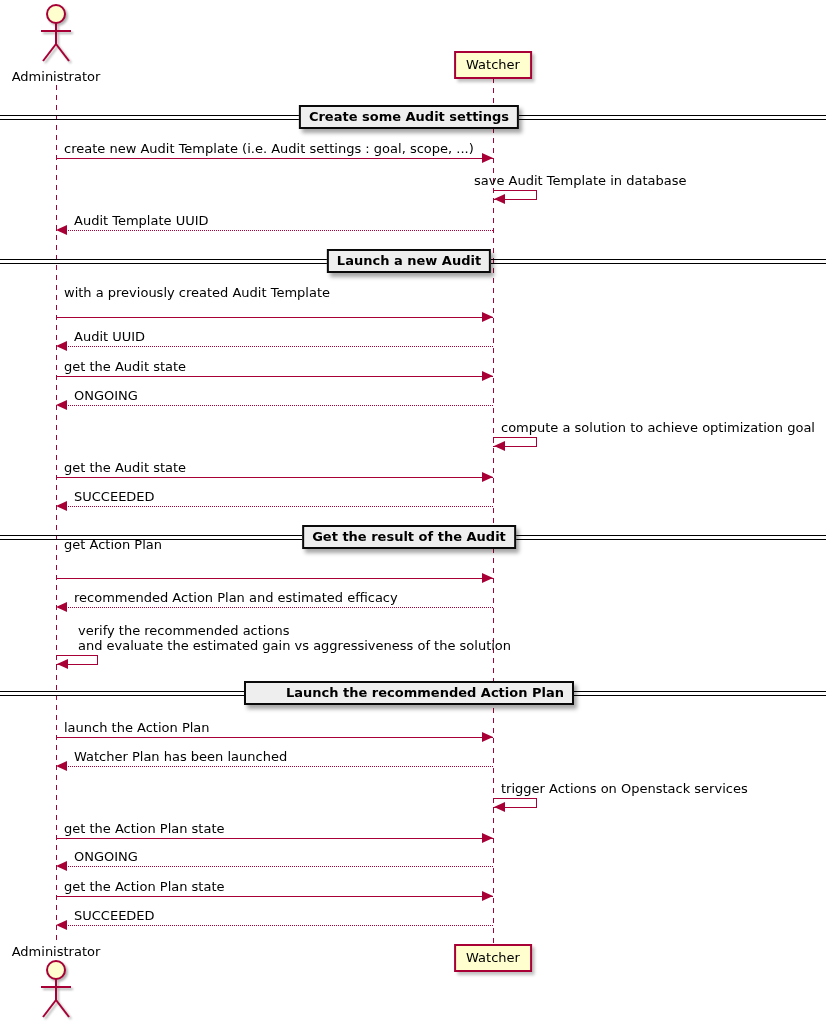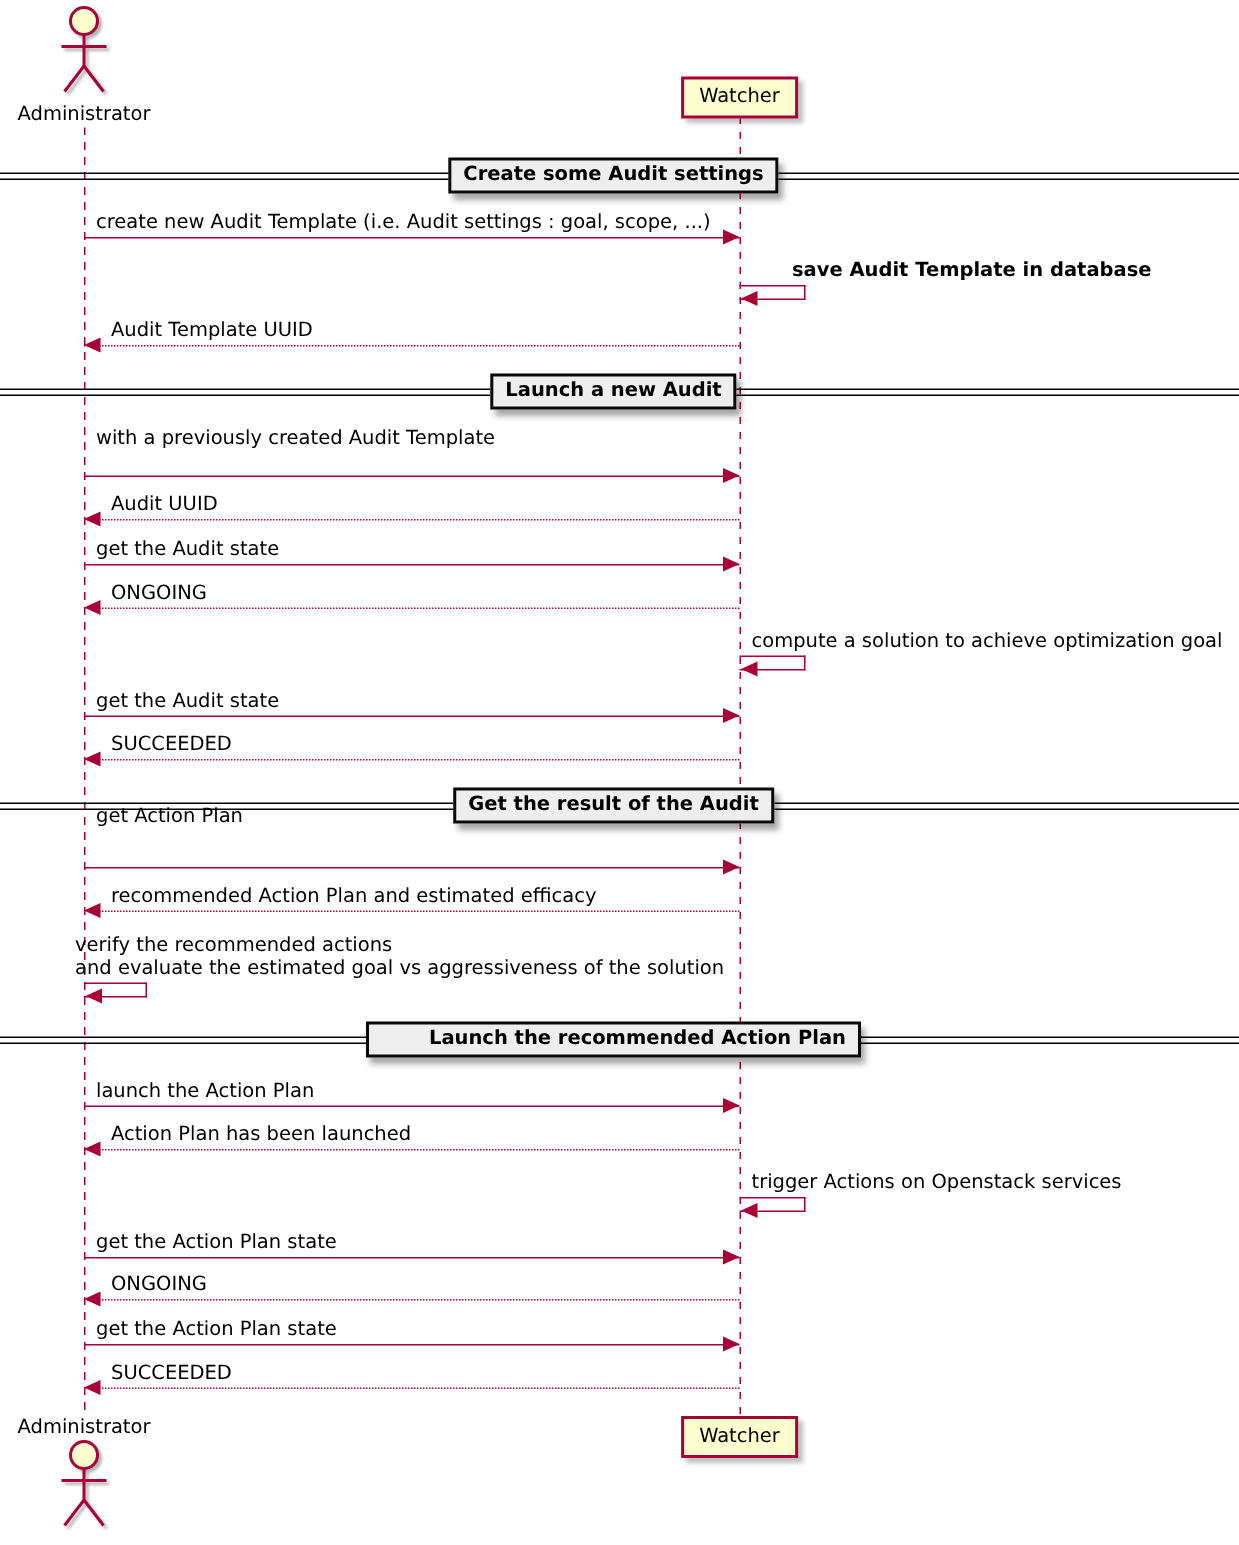--- a/index.html
+++ b/index.html
@@ -65,21 +65,21 @@
   <div id="events-layer">
       <div class="divider-rule" style="top: 115px;"></div>
       <div class="divider-box" style="left: 409px; top: 105px;"><span>Create some Audit settings</span></div>
       <div class="msg-line" style="left: 56px; top: 158px; width: 437px;"></div>
       <div class="arrow right" style="left: 482px; top: 153px;"></div>
       <div class="msg-label" style="left: 64px; top: 141px;">
         <div>create new Audit Template (i.e. Audit settings : goal, scope, ...)</div>
       </div>
       <div class="self-loop" style="left: 493px; top: 190px; width: 44px;"></div>
       <div class="arrow left" style="left: 494px; top: 194px;"></div>
-      <div class="msg-label" style="left: 528px; top: 173px; font-weight: bold;">
+      <div class="msg-label" style="left: 474px; top: 173px;">
         <div>save Audit Template in database</div>
       </div>
       <div class="msg-line dotted" style="left: 56px; top: 230px; width: 437px;"></div>
       <div class="arrow left" style="left: 56px; top: 225px;"></div>
       <div class="msg-label" style="left: 74px; top: 213px;">
         <div>Audit Template UUID</div>
       </div>
       <div class="divider-rule" style="top: 259px;"></div>
       <div class="divider-box" style="left: 409px; top: 249px;"><span>Launch a new Audit</span></div>
       <div class="msg-line" style="left: 56px; top: 317px; width: 437px;"></div>
@@ -124,35 +124,35 @@
       <div class="msg-label" style="left: 64px; top: 537px;">
         <div>get Action Plan</div>
       </div>
       <div class="msg-line dotted" style="left: 56px; top: 607px; width: 437px;"></div>
       <div class="arrow left" style="left: 56px; top: 602px;"></div>
       <div class="msg-label" style="left: 74px; top: 590px;">
         <div>recommended Action Plan and estimated efficacy</div>
       </div>
       <div class="self-loop" style="left: 56px; top: 655px; width: 42px;"></div>
       <div class="arrow left" style="left: 57px; top: 659px;"></div>
-      <div class="msg-label" style="left: 50px; top: 623px;">
+      <div class="msg-label" style="left: 78px; top: 623px;">
         <div>verify the recommended actions</div>
-        <div>and evaluate the estimated goal vs aggressiveness of the solution</div>
+        <div>and evaluate the estimated gain vs aggressiveness of the solution</div>
       </div>
       <div class="divider-rule" style="top: 691px;"></div>
       <div class="divider-box" style="left: 409px; top: 681px; padding-left: 40px;"><span>Launch the recommended Action Plan</span></div>
       <div class="msg-line" style="left: 56px; top: 737px; width: 437px;"></div>
       <div class="arrow right" style="left: 482px; top: 732px;"></div>
       <div class="msg-label" style="left: 64px; top: 720px;">
         <div>launch the Action Plan</div>
       </div>
       <div class="msg-line dotted" style="left: 56px; top: 766px; width: 437px;"></div>
       <div class="arrow left" style="left: 56px; top: 761px;"></div>
       <div class="msg-label" style="left: 74px; top: 749px;">
-        <div>Action Plan has been launched</div>
+        <div>Watcher Plan has been launched</div>
       </div>
       <div class="self-loop" style="left: 493px; top: 798px; width: 44px;"></div>
       <div class="arrow left" style="left: 494px; top: 802px;"></div>
       <div class="msg-label" style="left: 501px; top: 781px; text-align: center;">
         <div>trigger Actions on Openstack services</div>
       </div>
       <div class="msg-line" style="left: 56px; top: 838px; width: 437px;"></div>
       <div class="arrow right" style="left: 482px; top: 833px;"></div>
       <div class="msg-label" style="left: 64px; top: 821px;">
         <div>get the Action Plan state</div>

